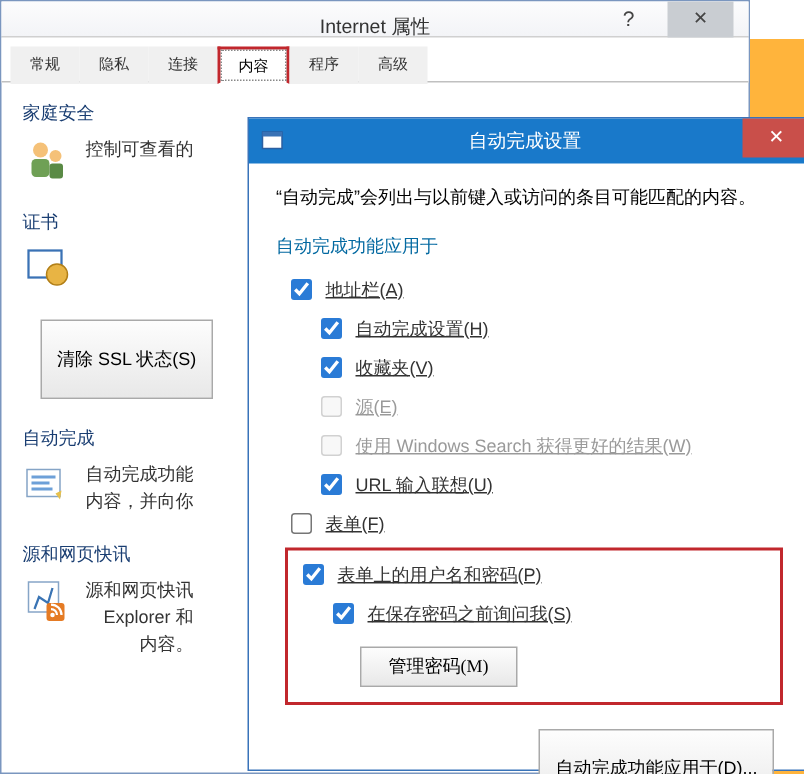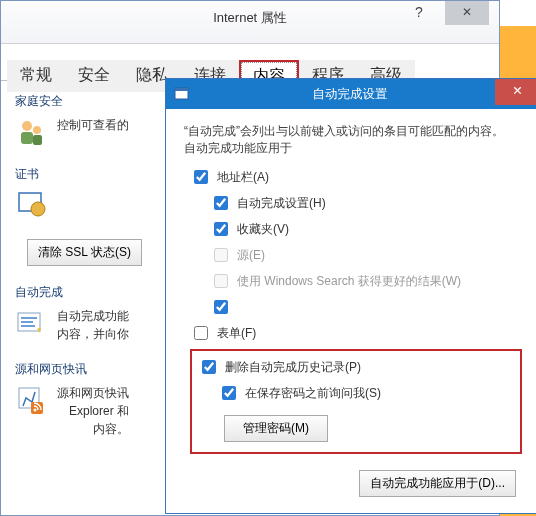--- a/index.html
+++ b/index.html
@@ -18,21 +18,21 @@
   .iprops {
     position: absolute;
     left: 0;
     top: 0;
     width: 500px;
     height: 516px;
     background: #fff;
     border: 1px solid #7a96bf;
   }
   .iprops-titlebar {
-    height: 43px;
+    height: 24px;
     background: linear-gradient(#fcfcfd,#f3f4f7);
     border-bottom: 1px solid #d0d0d0;
     position: relative;
   }
   .iprops-title {
     text-align: center;
     line-height: 34px;
     font-size: 13px;
     color: #333;
   }
@@ -61,25 +61,25 @@
     display: flex;
     padding: 4px 6px 0 6px;
     background: #fff;
     border-bottom: 1px solid #c0c0c0;
   }
   .tab {
     padding: 4px 12px;
     border: 1px solid transparent;
     border-bottom: none;
     margin-right: 0;
-    font-size: 16px;
+    font-size: 10px;
     color: #333;
     cursor: pointer;
     position: relative;
-    top: 12px;
+    top: 2px;
     background: #f0f0f0;
   }
   .tab.active {
     border: 2px solid #c1272d;
     border-bottom: 1px solid #fff;
     background: #fff;
     color: #000;
     outline: 1px dotted #888;
     outline-offset: -3px;
   }
@@ -103,21 +103,21 @@
     flex-shrink: 0;
   }
   .section-text {
     color: #333;
     line-height: 1.5;
     text-align: right;
   }
   .btn {
     border: 1px solid #a9a9a9;
     background: linear-gradient(#fdfdfd,#e8e8e8);
-    padding: 4px 10px;
+    padding: 17px 10px;
     font-size: 12px;
     cursor: pointer;
     display: inline-block;
   }
   .btn.clear-ssl { margin-left: 12px; }
 
   .orange-strip {
     position: absolute;
     right: 0; top: 26px;
     width: 36px; height: 516px;
@@ -156,48 +156,50 @@
     width: 45px; height: 26px;
     background: #c94f4a;
     color:#fff;
     text-align:center;
     line-height:24px;
     cursor:pointer;
   }
   .ac-body {
     padding: 14px 18px 12px 18px;
   }
-  .ac-desc { color:#404040; margin-bottom:0; }
-  .ac-group-label { color:#404040; margin-bottom:10px; }
+  .ac-desc { color:#000000; margin-bottom:16px; }
+  .ac-group-label { color:#0369a1; margin-bottom:10px; }
   .chk-list { padding-left: 6px; }
   .chk-row {
     display: flex;
     align-items: center;
     gap: 6px;
     margin-bottom: 6px;
     color:#333;
+    text-decoration:underline;
   }
   .chk-row.indent1 { padding-left: 20px; }
   .chk-row.disabled { color:#9a9a9a; }
   .chk-row input[type=checkbox] {
     width: 14px; height:14px;
     accent-color:#2a7bd6;
   }
   .chk-row.disabled input[type=checkbox]{
     accent-color:#bbb;
   }
   .red-box {
     border: 2px solid #c1272d;
     padding: 6px 6px 10px 6px;
     margin-top: 6px;
   }
   .manage-btn {
-    margin-left: 26px;
+    margin-left: 42px;
     margin-top: 6px;
     padding: 4px 18px;
+    font-family: Liberation Serif, serif;
   }
   .delete-btn-row {
     text-align: right;
     margin-top: 16px;
     padding-right: 6px;
   }
 
   
   .icon-family svg, .icon-cert svg, .icon-autoc svg, .icon-feed svg {
     width:32px; height:32px;
@@ -209,21 +211,20 @@
 <div class="orange-strip"></div>
 
 <div class="iprops">
   <div class="iprops-titlebar">
     <div class="iprops-title">Internet 属性</div>
     <div class="iprops-help">?</div>
     <div class="iprops-close">✕</div>
   </div>
   <div class="tabs-row">
     <div class="tab">常规</div>
-    <div class="tab">安全</div>
     <div class="tab">隐私</div>
     <div class="tab">连接</div>
     <div class="tab active">内容</div>
     <div class="tab">程序</div>
     <div class="tab">高级</div>
   </div>
 
   <div class="tab-content">
 
     <div class="section-label">家庭安全</div>
@@ -320,30 +321,31 @@
       <label class="chk-row indent1 disabled">
         <input type="checkbox" disabled="" style="">
         <span>源(E)</span>
       </label>
       <label class="chk-row indent1 disabled">
         <input type="checkbox" disabled="" style="">
         <span>使用 Windows Search 获得更好的结果(W)</span>
       </label>
       <label class="chk-row indent1">
         <input type="checkbox" checked="" style="">
+        <span>URL 输入联想(U)</span>
       </label>
       <label class="chk-row">
         <input type="checkbox" style="">
         <span>表单(F)</span>
       </label>
 
       <div class="red-box">
         <label class="chk-row">
           <input type="checkbox" checked="" style="">
-          <span>删除自动完成历史记录(P)</span>
+          <span>表单上的用户名和密码(P)</span>
         </label>
         <label class="chk-row indent1">
           <input type="checkbox" checked="" style="">
           <span>在保存密码之前询问我(S)</span>
         </label>
         <div class="btn manage-btn">管理密码(M)</div>
       </div>
     </div>
 
     <div class="delete-btn-row">

